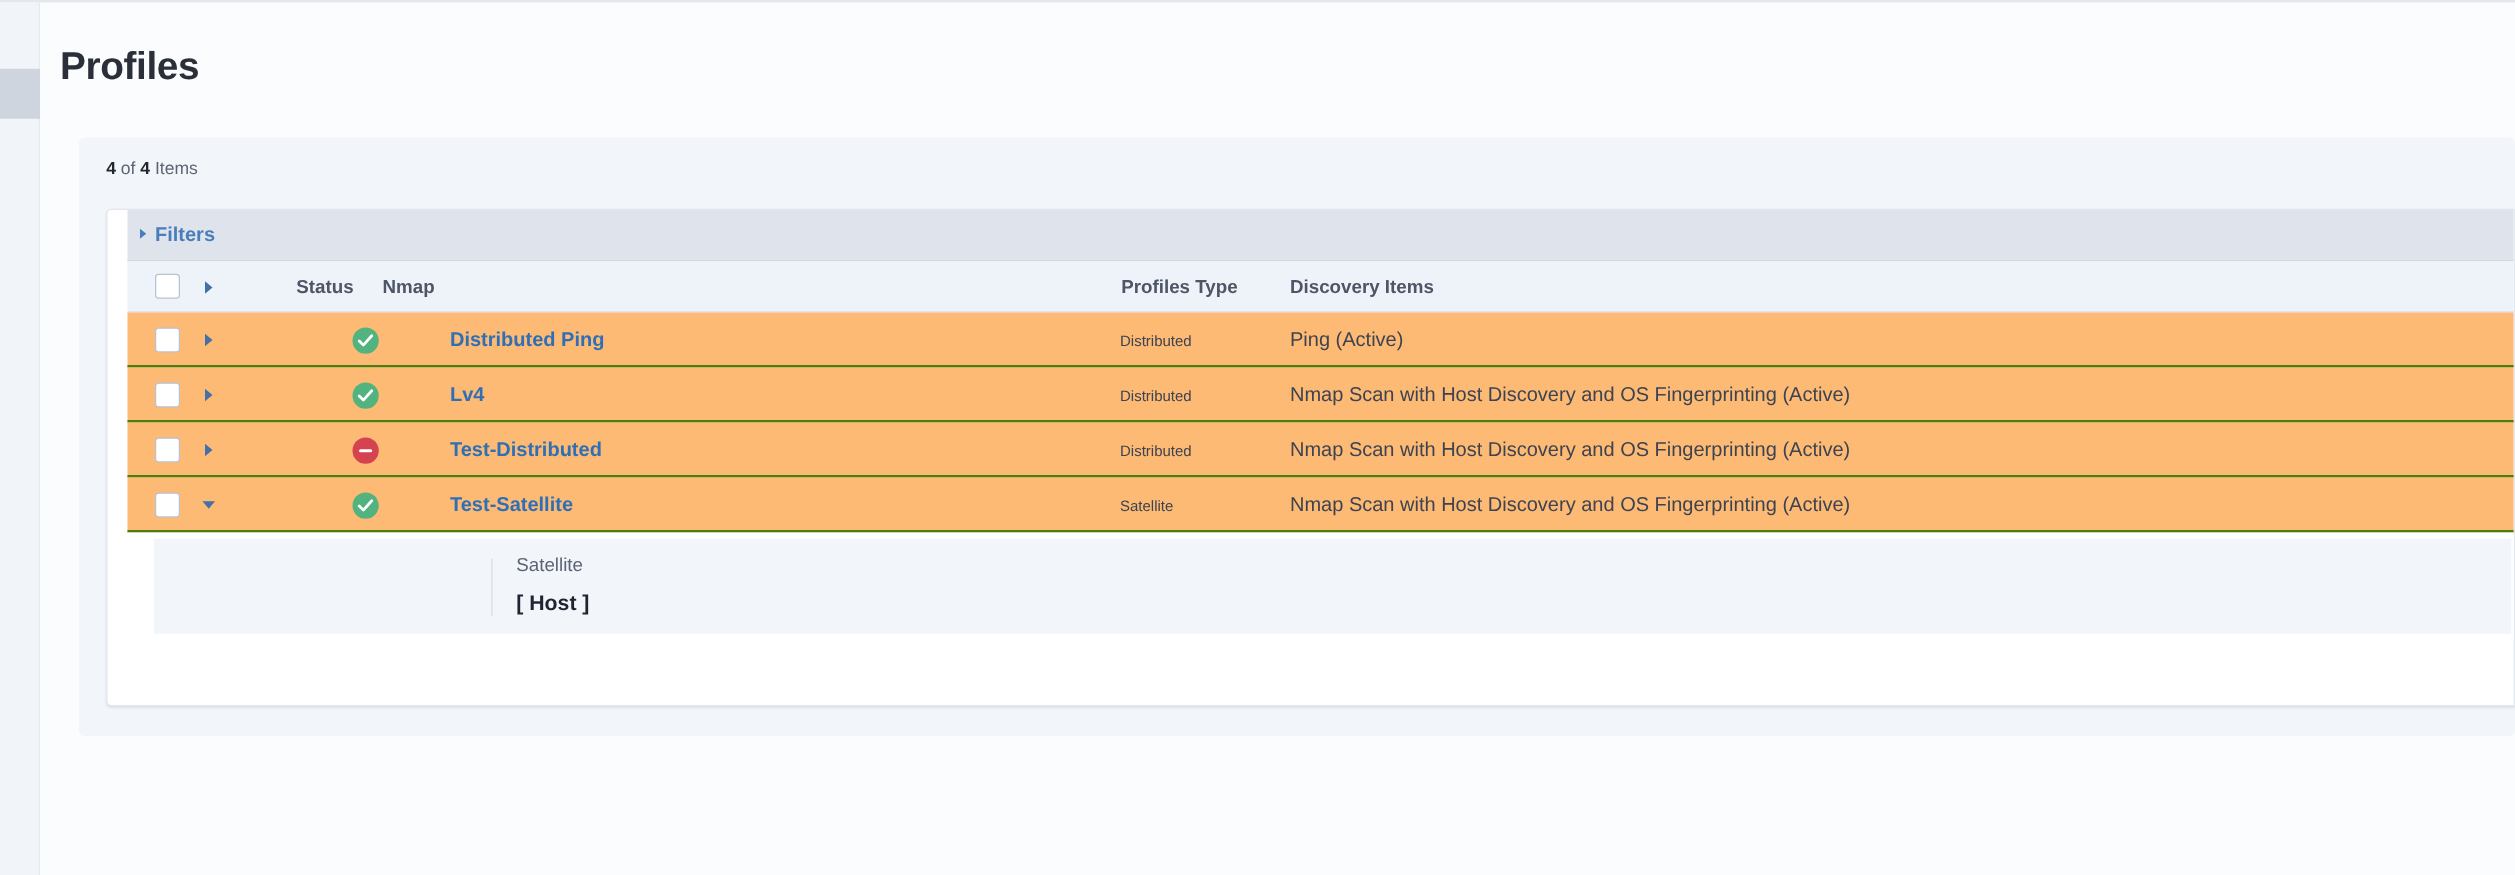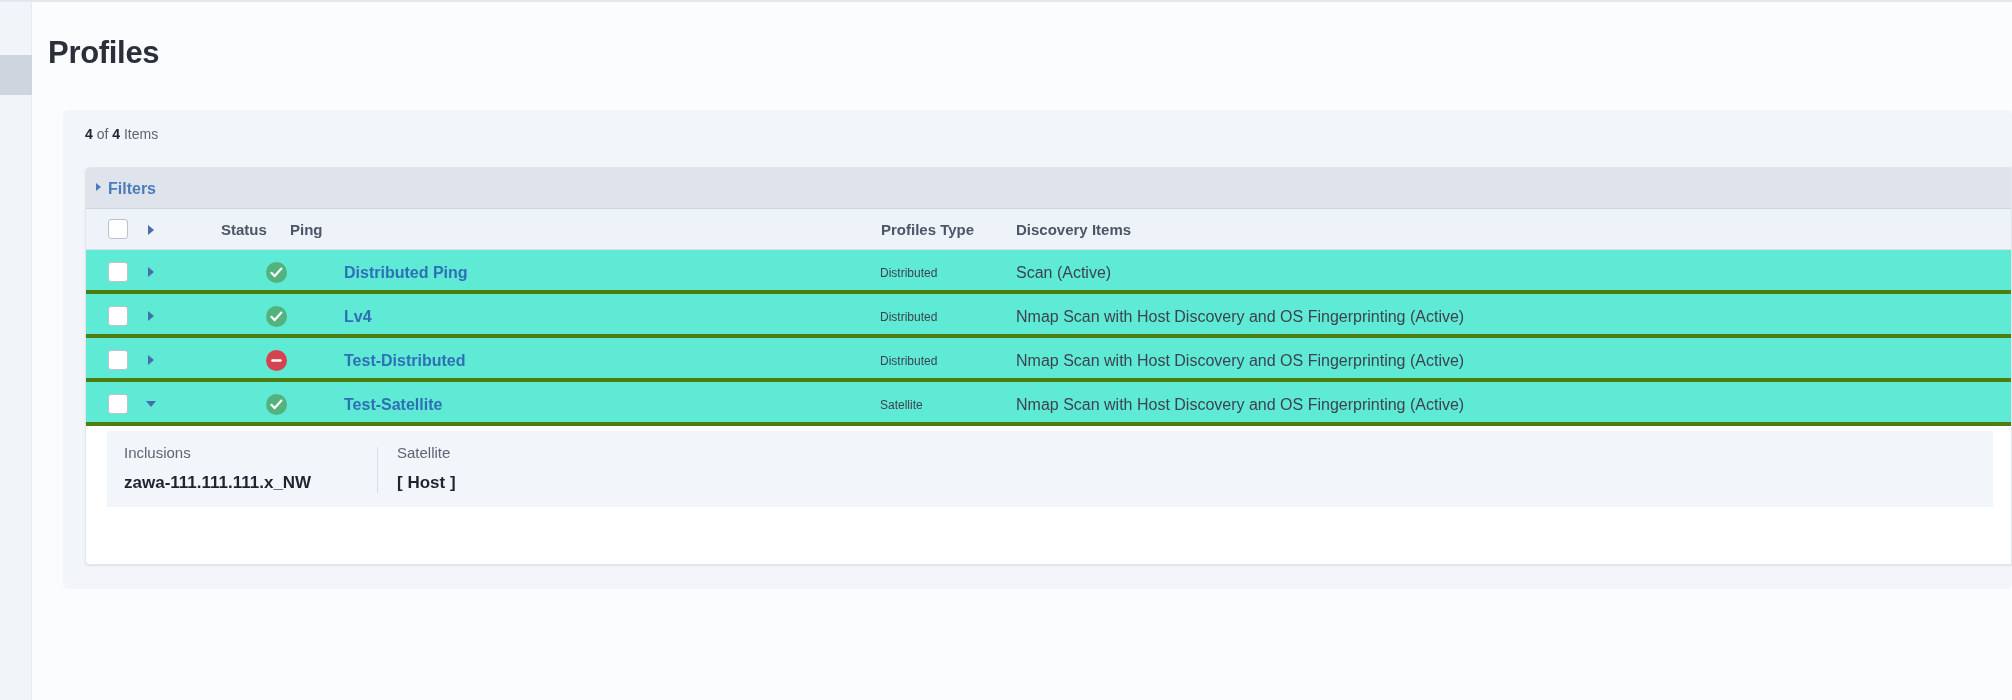--- a/index.html
+++ b/index.html
@@ -80,20 +80,21 @@
   .table-card {
     position: absolute;
     left: 22px; top: 57px;
     width: 1927px;
     height: 398px;
     background: #ffffff;
     border: 1px solid #e2e7ee;
     border-radius: 4px 0 0 4px;
     box-shadow: 0 1px 2px rgba(40,50,70,.10);
     overflow: hidden;
+    padding-left: 16px;
   }
 
   
   .filters-bar {
     position: relative;
     height: 41px;
     background: #dfe4ec;
     border-bottom: 1px solid #cfd7e2;
   }
   .filters-label {
@@ -150,22 +151,22 @@
   }
   .caret-down {
     border-top: 6px solid #456fa8;
     border-left: 5px solid transparent;
     border-right: 5px solid transparent;
   }
 
   .row {
     position: relative;
     height: 44px;
-    background: #5eead4;
-    border-bottom: 4px solid #4d7c0f;
+    background: #fdba74;
+    border-bottom: 2px solid #4d7c0f;
   }
 
   .status-ico {
     position: absolute;
     left: 180px; top: 12px;
     width: 21px; height: 21px;
     border-radius: 50%;
   }
   .status-ok  { background: #52b37e; }
   .status-err { background: #d64350; }
@@ -260,37 +261,37 @@
 
         <div class="filters-bar">
           <span class="caret-right-sm"></span>
           <span class="filters-label">Filters</span>
         </div>
 
         <div class="thead">
           <span class="cb" style="left:22px; top:10px;"></span>
           <span class="caret caret-right" style="left:62px; top:16px;"></span>
           <span class="th" style="left: 135px;">Status</span>
-          <span class="th" style="left: 204px;">Ping</span>
+          <span class="th" style="left: 204px;">Nmap</span>
           <span class="th" style="left: 795px;">Profiles Type</span>
           <span class="th" style="left: 930px;">Discovery Items</span>
         </div>
 
         <div id="rows-host">
             <div class="row">
               <span class="cb" style="left: 22px; top: 12px;"></span>
               <span class="caret caret-right" style="left: 62px; top: 17px;"></span>
               <span class="status-ico status-ok">
                 <svg width="21" height="21" viewBox="0 0 21 21">
                   <path d="M5.4 10.8 L8.7 14.1 L15.4 6.6" fill="none" stroke="#ffffff" stroke-width="2.2" stroke-linecap="round" stroke-linejoin="round"></path>
                 </svg>
               </span>
               <a class="cell-name">Distributed Ping</a>
               <span class="cell-type">Distributed</span>
-              <span class="cell-method">Scan (Active)</span>
+              <span class="cell-method">Ping (Active)</span>
             </div>
             <div class="row">
               <span class="cb" style="left: 22px; top: 12px;"></span>
               <span class="caret caret-right" style="left: 62px; top: 17px;"></span>
               <span class="status-ico status-ok">
                 <svg width="21" height="21" viewBox="0 0 21 21">
                   <path d="M5.4 10.8 L8.7 14.1 L15.4 6.6" fill="none" stroke="#ffffff" stroke-width="2.2" stroke-linecap="round" stroke-linejoin="round"></path>
                 </svg>
               </span>
               <a class="cell-name">Lv4</a>
@@ -316,24 +317,20 @@
                 <svg width="21" height="21" viewBox="0 0 21 21">
                   <path d="M5.4 10.8 L8.7 14.1 L15.4 6.6" fill="none" stroke="#ffffff" stroke-width="2.2" stroke-linecap="round" stroke-linejoin="round"></path>
                 </svg>
               </span>
               <a class="cell-name">Test-Satellite</a>
               <span class="cell-type">Satellite</span>
               <span class="cell-method">Nmap Scan with Host Discovery and OS Fingerprinting (Active)</span>
             </div>
             <div class="detail">
               <div class="detail-inner">
-                <div class="detail-col" style="left: 17px;">
-                  <div class="detail-label">Inclusions</div>
-                  <div class="detail-value">zawa-111.111.111.x_NW</div>
-                </div>
                 <div class="detail-divider" style="left: 270px;"></div>
                 <div class="detail-col" style="left: 290px;">
                   <div class="detail-label">Satellite</div>
                   <div class="detail-value">[ Host ]</div>
                 </div>
               </div>
             </div>
           </div>
 
       </div>

